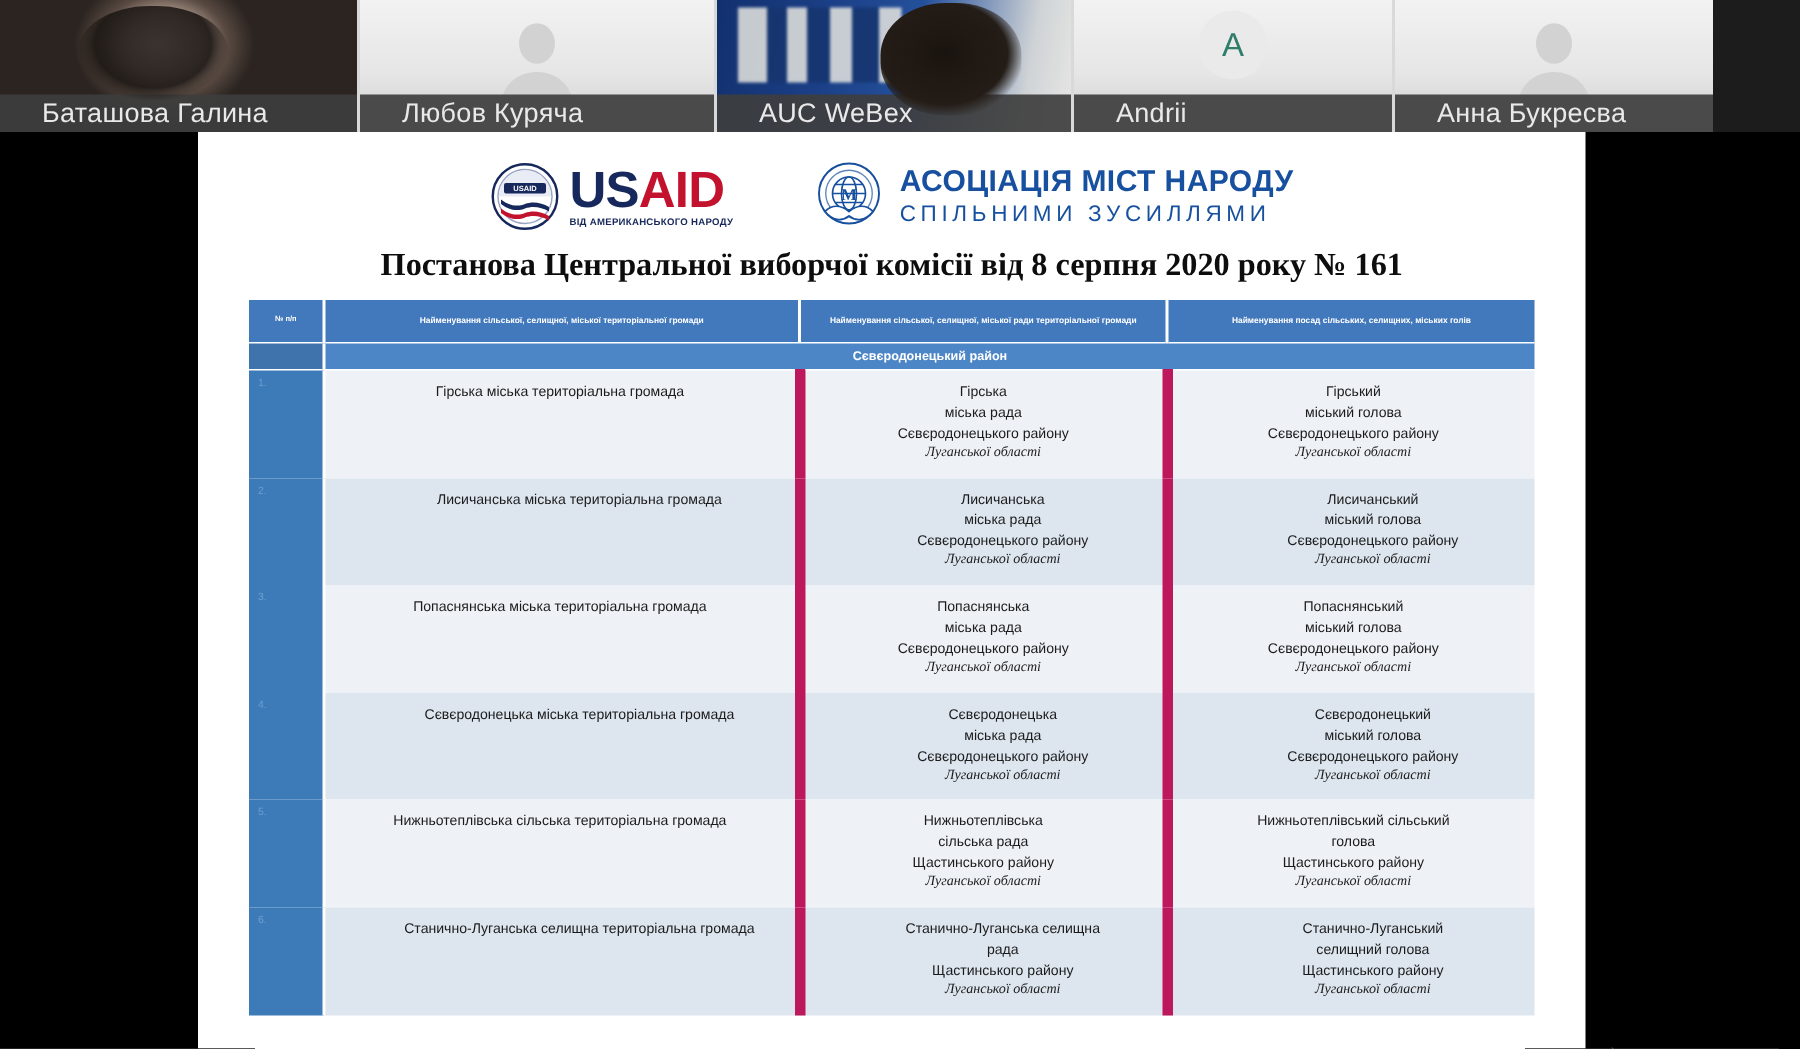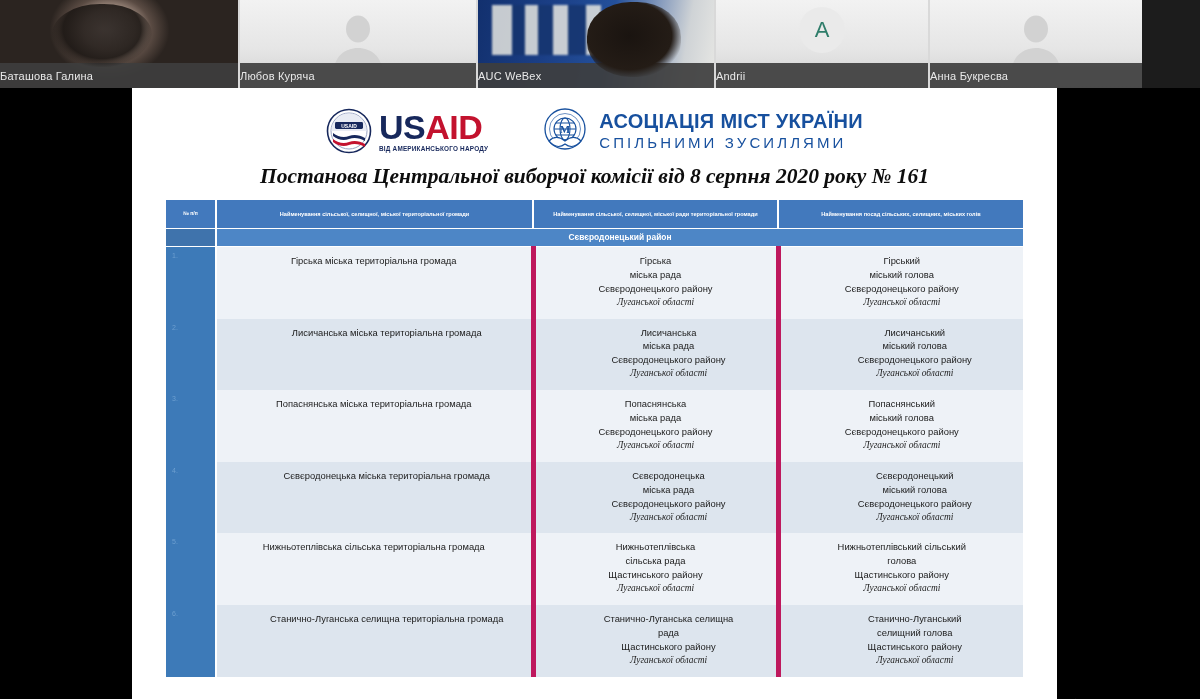--- a/index.html
+++ b/index.html
@@ -20,23 +20,23 @@
   .tile {
     position: relative; height: 88px;
     border-right: 2px solid #d9d9d9;
     overflow: hidden; flex: 0 0 auto;
   }
   .tile:last-child { border-right: none; }
   .tile-name {
     position: absolute; left: 0; bottom: 0;
     width: 100%; height: 25px;
     background: rgba(62,62,62,0.92);
-    color: #e9e9e9; font-size: 11px;
+    color: #e9e9e9; font-size: 18px;
     display: flex; align-items: center;
-    padding-left: 0;
+    padding-left: 28px;
     letter-spacing: .2px;
     white-space: nowrap; overflow: hidden;
   }
   
   .cam-a {
     background:
       radial-gradient(ellipse 60px 48px at 46% 34%, #d8cbc0 0%, #b39e91 42%, #5a4b43 70%, #2b2420 100%),
       linear-gradient(160deg,#6e6e68 0%,#8b8b82 35%,#3a3a36 100%);
   }
   .cam-a::after {
@@ -111,21 +111,21 @@
     font-size: 20px; font-weight: bold; color: #17509e;
     letter-spacing: .3px;
   }
   .auc-sub {
     font-size: 15px; color: #17509e; letter-spacing: 3.1px; margin-top: 3px;
   }
 
   .slide-title {
     text-align: center;
     font-family: "Liberation Serif", serif;
-    font-style: italic; font-weight: bold;
+    font-weight: bold;
     font-size: 21.5px; color: #0d0d0d;
     margin-top: 4px;
   }
 
   
   table.reg {
     width: 857px; margin: 11px auto 0 auto;
     border-collapse: collapse;
     table-layout: fixed;
   }
@@ -152,21 +152,21 @@
     border-top: 1px solid #ffffff;
     border-bottom: 1px solid #ffffff;
   }
   tr.district td.idx { background: #3f73ac; }
 
   tbody td {
     font-size: 9.4px; color: #1b1b1b;
     text-align: center; vertical-align: top;
     padding: 7px 8px 9px 8px;
     line-height: 1.48;
-    border-right: 5px solid #be185d;
+    border-right: 7px solid #be185d;
   }
   tbody td.idx {
     background: #3d7ab8; color: #6d9fd0;
     font-size: 7px; text-align: left;
     vertical-align: top; padding: 4px 0 0 6px;
     border-right: 2px solid #ffffff;
   }
   tbody tr.odd td.body { background: #eef2f7; }
   tbody tr.even td.body { background: #dde5ee; padding-left: 34px; }
   tbody td:last-child { border-right: none; }
@@ -233,21 +233,21 @@
             <circle cx="25" cy="23" r="15.5" fill="#fff" stroke="#5d86bd" stroke-width="0.9"></circle>
             <g stroke="#17509e" stroke-width="1.1" fill="none">
               <ellipse cx="25" cy="23" rx="11" ry="11"></ellipse>
               <ellipse cx="25" cy="23" rx="5" ry="11"></ellipse>
               <path d="M14 23h22M16 17h18M16 29h18"></path>
             </g>
             <text x="25" y="27" font-size="11" fill="#17509e" text-anchor="middle" font-family="Liberation Serif, serif" font-weight="bold">М</text>
             <path d="M9 35c5-5 11-4 16 0 5-4 11-5 16 0-5 6-11 7-16 3-5 4-11 3-16-3z" fill="#fff" stroke="#17509e" stroke-width="1.2"></path>
           </svg>
           <div class="auc-text">
-            <div class="auc-title">АСОЦІАЦІЯ МІСТ УКРАЇНИ</div>
+            <div class="auc-title">АСОЦІАЦІЯ МІСТ НАРОДУ</div>
             <div class="auc-sub">СПІЛЬНИМИ ЗУСИЛЛЯМИ</div>
           </div>
         </div>
       </div>
 
       <div class="slide-title">Постанова Центральної виборчої комісії від 8 серпня 2020 року № 161</div>
 
       <table class="reg">
         <colgroup>
             <col class="c0">

